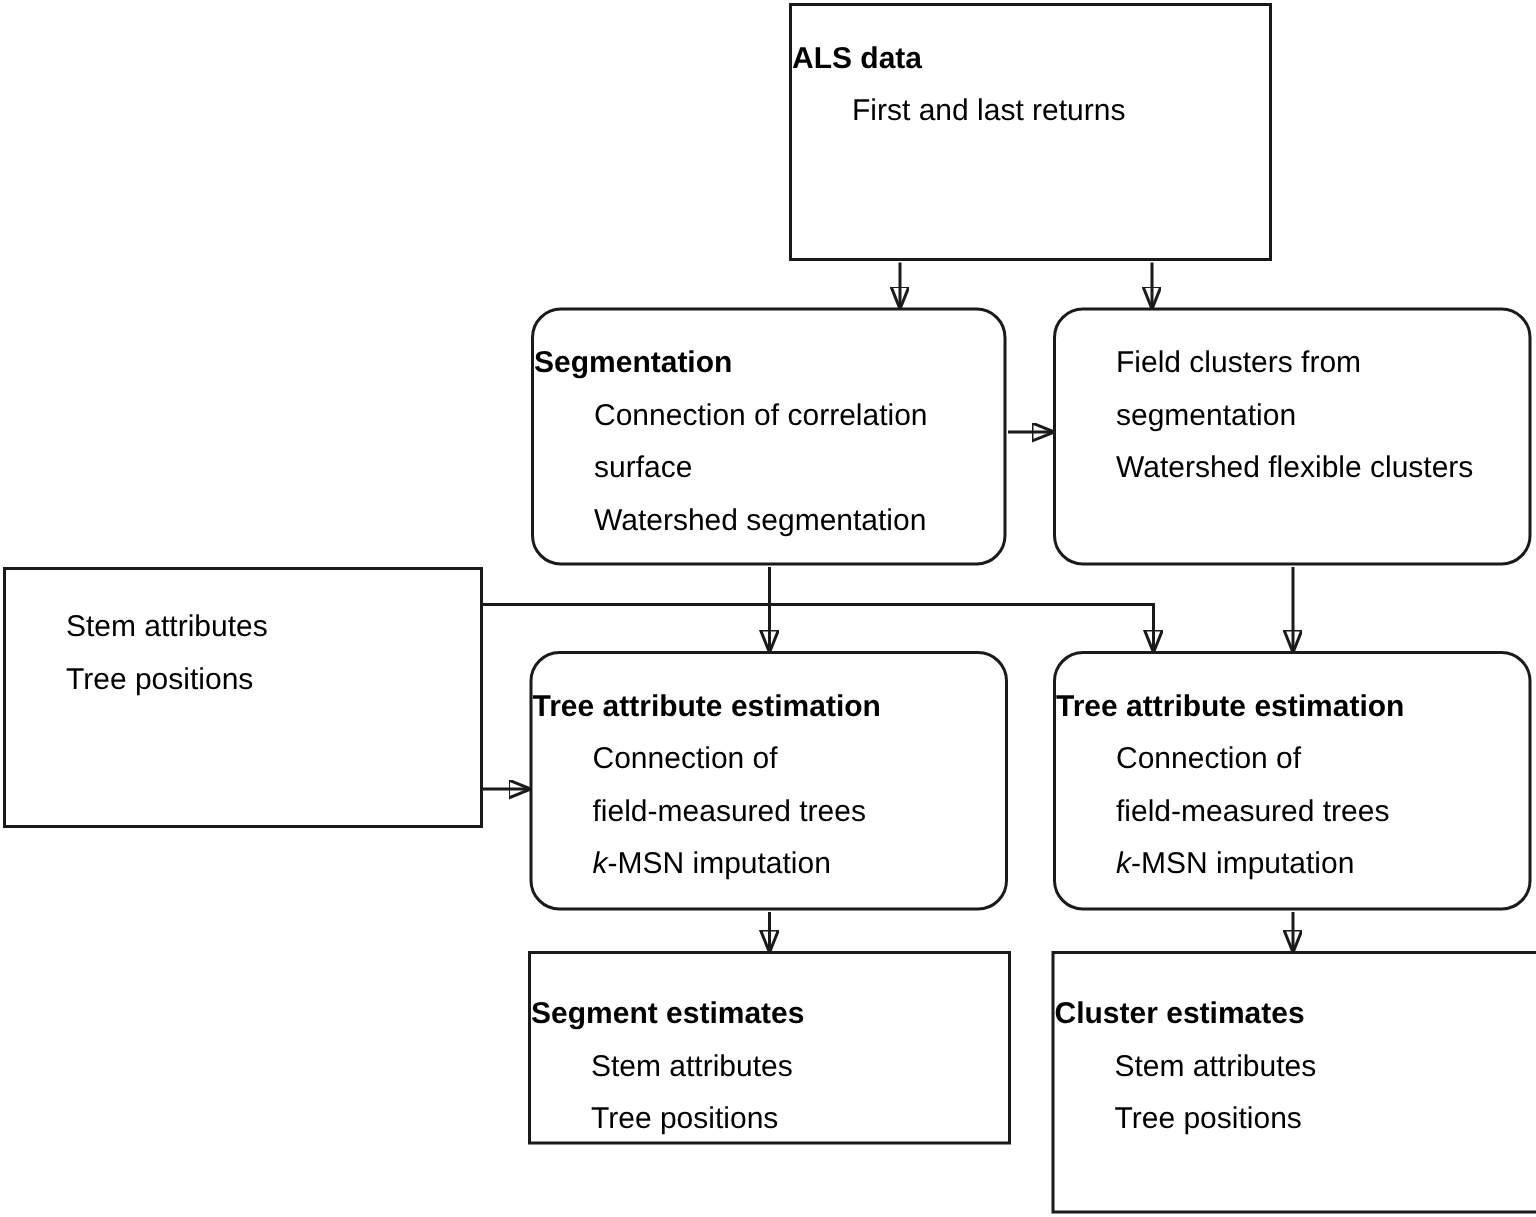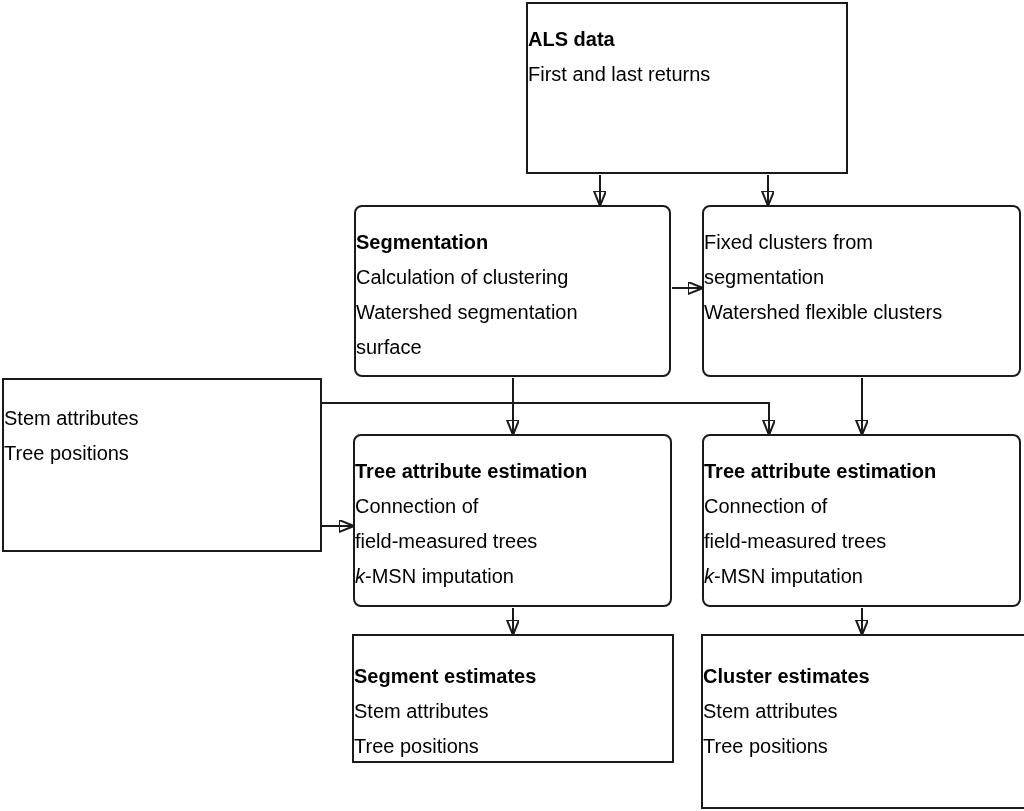--- a/index.html
+++ b/index.html
@@ -29,23 +29,23 @@
   .box {
     position: absolute;
     box-sizing: border-box;
     border: 2px solid #1a1a1a;
     background: #ffffff;
     text-align: left;
     font-size: 20px;
     line-height: 35px;
     padding-top: 18px;
   }
-  .box.rounded { border-radius: 8px; }
+  .box.rounded { border-radius: 20px; }
   .box .title { font-weight: bold; white-space: nowrap; }
-  .box .line { white-space: nowrap; }
+  .box .line { white-space: nowrap; padding-left: 40px; }
   .box .line i { font-style: italic; }
 
   
   #box-als   { left: 526px; top:   2px; width: 322px; height: 172px; }
   #box-seg   { left: 354px; top: 205px; width: 317px; height: 172px; }
   #box-tmc   { left: 702px; top: 205px; width: 319px; height: 172px; }
   #box-field { left:   2px; top: 378px; width: 320px; height: 174px; padding-top: 21px; }
   #box-tae1  { left: 353px; top: 434px; width: 319px; height: 173px; }
   #box-tae2  { left: 702px; top: 434px; width: 319px; height: 173px; }
   #box-se    { left: 352px; top: 634px; width: 322px; height: 129px; padding-top: 23px; }
@@ -73,27 +73,27 @@
     <path d="M862,608 L862,633" marker-end="url(#arrowhead)"></path>
   </svg>
 
   <div class="box" id="box-als">
     <div class="title">ALS data</div>
     <div class="line">First and last returns</div>
   </div>
 
   <div class="box rounded" id="box-seg">
     <div class="title">Segmentation</div>
-    <div class="line">Calculation of clustering</div>
+    <div class="line">Connection of correlation</div>
+    <div class="line">surface</div>
     <div class="line">Watershed segmentation</div>
-    <div class="line">surface</div>
   </div>
 
   <div class="box rounded" id="box-tmc">
-    <div class="line">Fixed clusters from</div>
+    <div class="line">Field clusters from</div>
     <div class="line">segmentation</div>
     <div class="line">Watershed flexible clusters</div>
   </div>
 
   <div class="box" id="box-field">
     <div class="line">Stem attributes</div>
     <div class="line">Tree positions</div>
   </div>
 
   <div class="box rounded" id="box-tae1">

